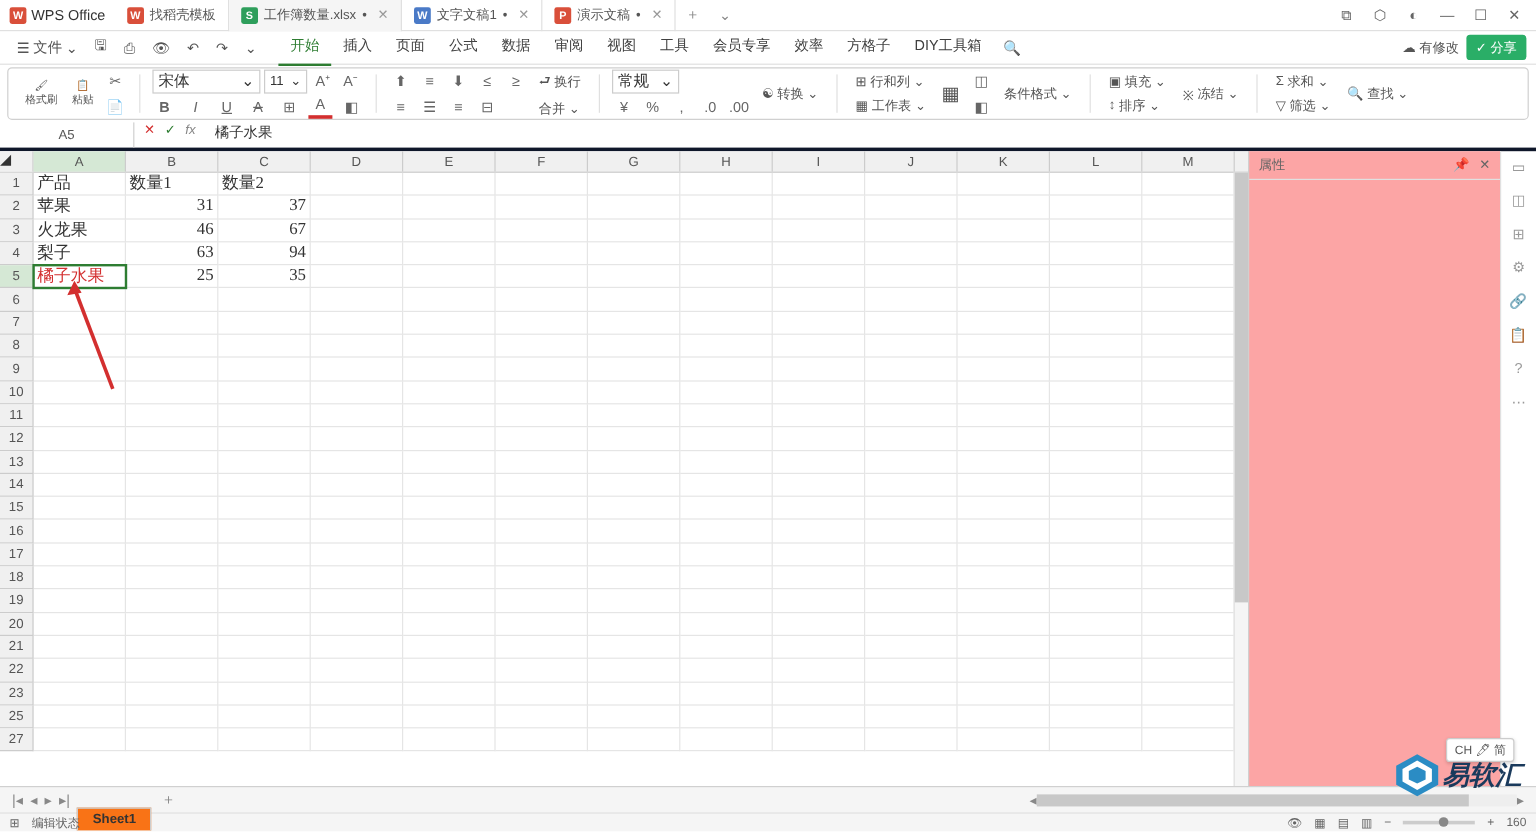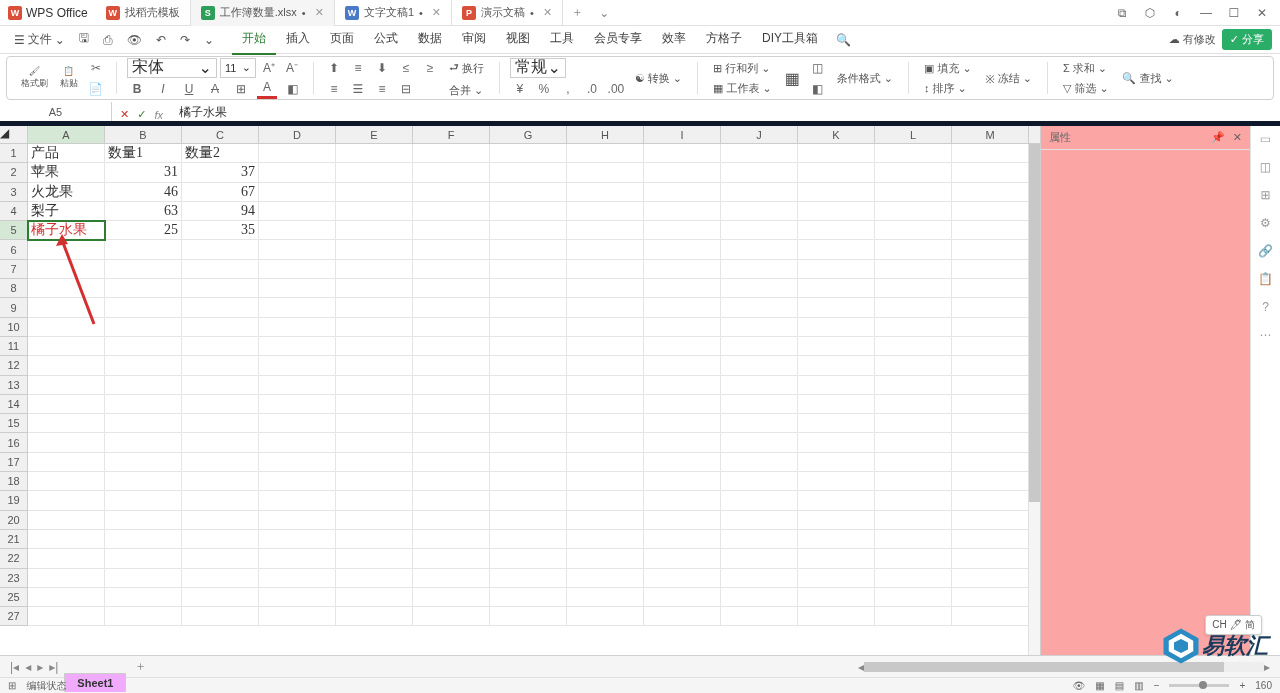--- a/index.html
+++ b/index.html
@@ -27,27 +27,27 @@
 .share-btn { background: #2aae67; color: #fff; padding: 3px 8px; border-radius: 3px; font-size: 11px; cursor: pointer; }
 .changes-btn { color: #555; font-size: 11px; display:flex; align-items:center; gap:3px; }
 
 
 .ribbon { height: 44px; border: 1px solid #d0d0d0; margin: 2px 6px; border-radius: 4px; display: flex; align-items: center; padding: 2px 6px; gap: 4px; background: #fff; }
 .ribbon-group { display: flex; align-items: center; gap: 4px; padding: 0 4px; }
 .ribbon-sep { width: 1px; height: 32px; background: #e0e0e0; margin: 0 2px; }
 .ribbon-btn { display: flex; flex-direction: column; align-items: center; justify-content: center; padding: 2px 4px; cursor: pointer; color: #555; font-size: 9px; gap: 1px; }
 .ribbon-icon-btn { width: 20px; height: 20px; display:flex; align-items:center; justify-content:center; cursor:pointer; color:#666; }
 .ribbon-stack { display:flex; flex-direction:column; gap:1px; }
-.font-select { border: 1px solid #ccc; height: 20px; padding: 0 4px; font-size: 16px; width: 90px; display:flex; align-items:center; justify-content:space-between; }
+.font-select { border: 1px solid #ccc; height: 20px; padding: 0 4px; font-size: 13px; width: 90px; display:flex; align-items:center; justify-content:space-between; }
 .size-select { border: 1px solid #ccc; height: 20px; padding: 0 4px; font-size: 11px; width: 36px; display:flex; align-items:center; justify-content:space-between; }
 .ribbon-label-btn { display:flex; align-items:center; gap:3px; padding: 2px 5px; cursor:pointer; color:#555; font-size:11px; }
 .color-underline { border-bottom: 3px solid #d32f2f; padding-bottom:0px; }
 
 
-.formula-bar { height: 24px; display: flex; align-items: flex-end; border-bottom: 5px solid #0f172a; }
+.formula-bar { height: 24px; display: flex; align-items: flex-start; border-bottom: 3px solid #0f172a; }
 .name-box { width: 112px; border-right: 1px solid #d0d0d0; text-align: center; font-size: 11px; color: #555; height: 100%; display:flex; align-items:center; justify-content:center; }
 .fx-controls { display: flex; align-items: center; padding: 0 8px; gap: 8px; }
 .fx-btn { color: #888; cursor: pointer; font-size: 11px; }
 .fx-cancel { color: #d32f2f; }
 .fx-check { color: #2e7d32; }
 .fx-input { flex: 1; padding: 0 8px; font-size: 12px; color: #333; }
 
 
 .main { display: flex; height: calc(693px - 26px - 28px - 48px - 24px - 22px - 16px); }
 .sheet-area { flex: 1; position: relative; overflow: hidden; }
@@ -72,21 +72,21 @@
 .vscroll { position:absolute; right:0; top:18px; bottom:0; width:12px; background:#f5f5f5; border-left:1px solid #e0e0e0; }
 .vscroll-thumb { position:absolute; top:0; width:100%; height:70%; background:#c8c8c8; }
 
 
 .arrow-annot { position: absolute; top: 108px; left: 56px; pointer-events: none; z-index: 10; }
 
 
 .sheet-tabs { height: 22px; display: flex; align-items: center; border-top: 1px solid #d0d0d0; background: #f5f5f5; padding-left: 4px; }
 .sheet-nav { display: flex; gap: 2px; padding: 0 4px; color:#888; }
 .sheet-nav span { cursor:pointer; padding:0 2px; }
-.sheet-tab { padding: 3px 12px; background: #f0abfc; border: 1px solid #ccc; border-bottom: none; font-size: 11px; cursor: pointer; font-weight:bold;margin-top:32px; }
+.sheet-tab { padding: 3px 12px; background: #f97316; border: 1px solid #ccc; border-bottom: none; font-size: 11px; cursor: pointer; font-weight:bold;margin-top:32px; }
 .add-sheet { padding: 0 8px; color: #888; cursor: pointer; }
 .hscroll-area { flex:1; display:flex; align-items:center; justify-content:flex-end; padding-right:10px; }
 .hscroll { width:400px; height:10px; background:#eee; position:relative; }
 .hscroll-thumb { position:absolute; left:0; height:100%; width:90%; background:#c8c8c8; }
 
 
 .status-bar { height: 16px; background: #f5f5f5; border-top: 1px solid #e0e0e0; display: flex; align-items: center; padding: 0 8px; font-size: 10px; color: #666; }
 .status-right { margin-left: auto; display: flex; align-items: center; gap: 10px; }
 .zoom-slider { width: 60px; height: 3px; background: #ccc; position: relative; }
 .zoom-thumb { position: absolute; top: -3px; left: 50%; width: 8px; height: 8px; background: #888; border-radius: 50%; }

